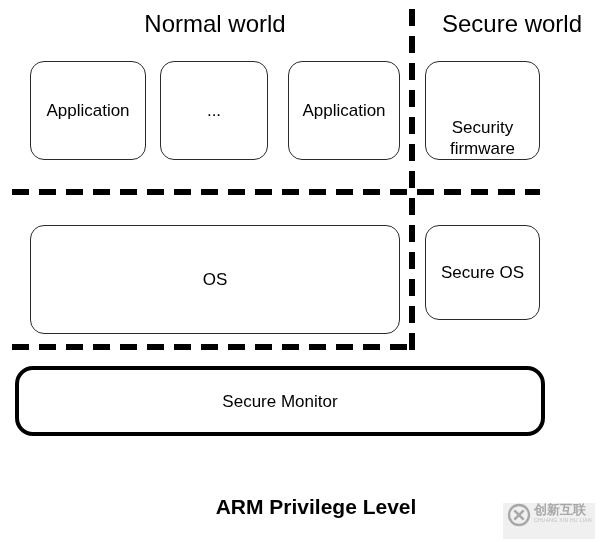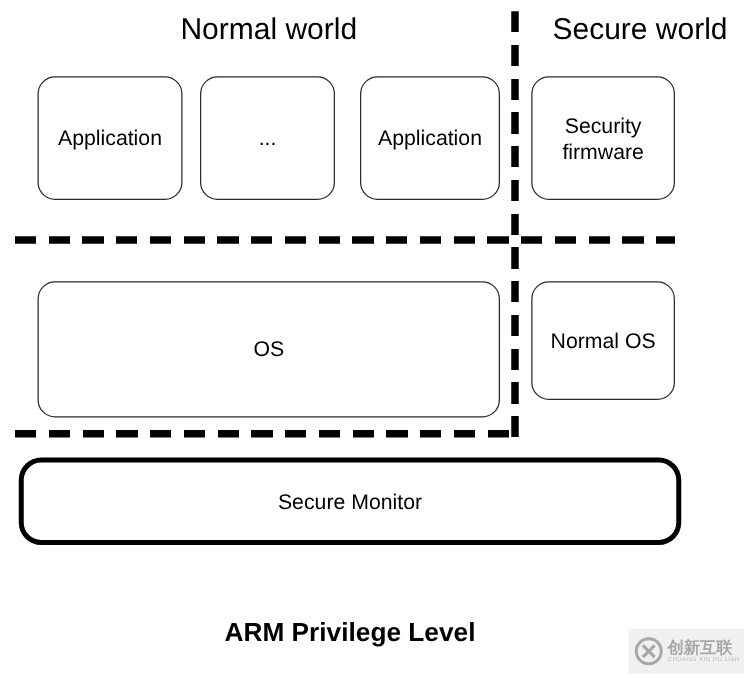--- a/index.html
+++ b/index.html
@@ -47,21 +47,21 @@
     text-align: center;
     font-size: 17px;
     line-height: 21px;
     color: #000;
   }
   .box span { display: block; }
 
   #box-app1    { left: 30px;  top: 61px;  width: 116px; height: 99px; }
   #box-appdots { left: 160px; top: 61px;  width: 108px; height: 99px; }
   #box-app2    { left: 288px; top: 61px;  width: 112px; height: 99px; }
-  #box-secfw   { left: 425px; top: 61px;  width: 115px; height: 99px; }
+  #box-secfw   { left: 425px; top: 61px;  width: 115px; height: 99px; align-items: flex-end; }
 
   #box-os        { left: 30px;  top: 225px; width: 370px; height: 109px; }
   #box-trustedos { left: 425px; top: 225px; width: 115px; height: 95px; }
 
   #box-monitor {
     left: 15px; top: 366px; width: 530px; height: 70px;
     border: 4.5px solid #000000;
     border-radius: 18px;
     font-size: 17px;
   }
@@ -92,32 +92,33 @@
 
   #caption {
     position: absolute;
     left: 0;
     top: 495px;
     width: 560px;
     text-align: center;
     font-size: 21px;
     font-weight: bold;
     color: #000;
+    padding-left: 36px;
   }
 
   
   #watermark {
     position: absolute;
     left: 503px;
     top: 503px;
     width: 92px;
     height: 36px;
     background: #f0f0f0;
     display: flex;
-    align-items: center;
+    align-items: flex-start;
     padding-left: 4px;
     box-sizing: border-box;
   }
   #watermark-mark {
     width: 24px;
     height: 24px;
     flex: 0 0 auto;
   }
   #watermark-text {
     margin-left: 3px;
@@ -162,21 +163,21 @@
     <span>Security firmware</span>
   </div>
 
   <div class="dash-h" id="dash-h-1"></div>
 
   <div class="box" id="box-os">
     <span>OS</span>
   </div>
 
   <div class="box" id="box-trustedos">
-    <span>Normal OS</span>
+    <span>Secure OS</span>
   </div>
 
   <div class="dash-h" id="dash-h-2"></div>
 
   <div class="dash-v" id="dash-v-1"></div>
 
   <div class="box" id="box-monitor">
     <span>Secure Monitor</span>
   </div>
 

